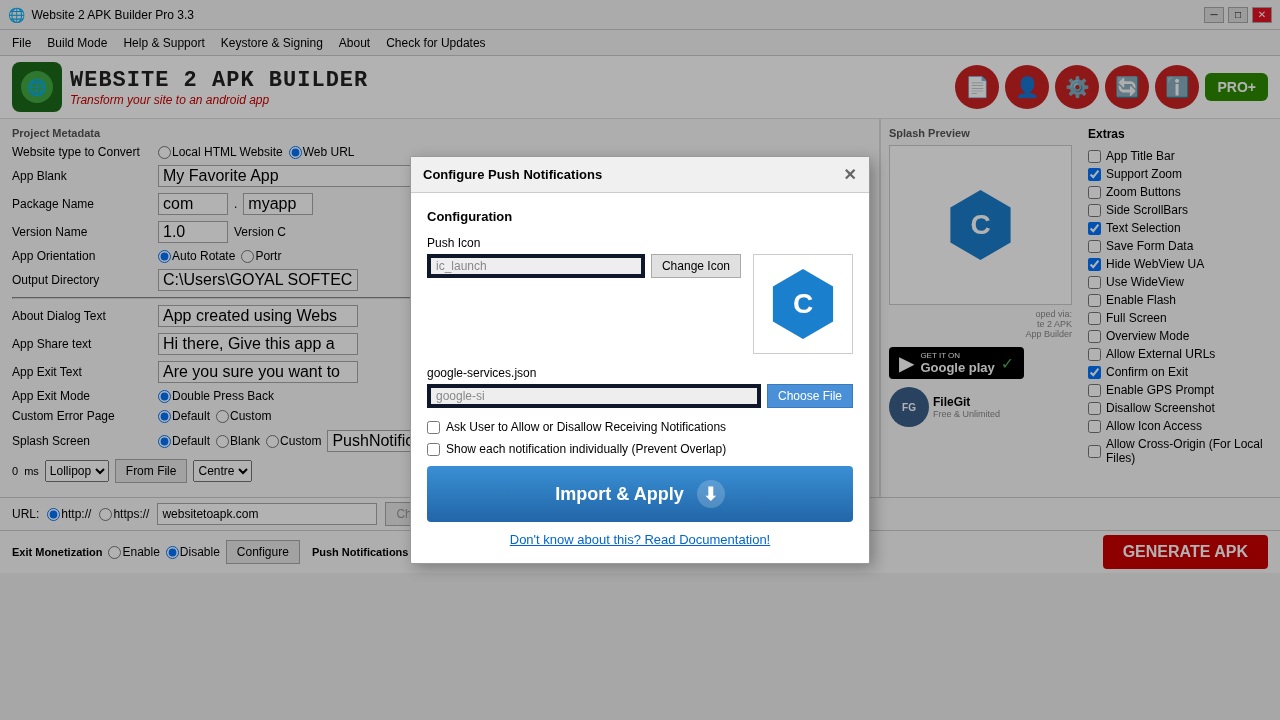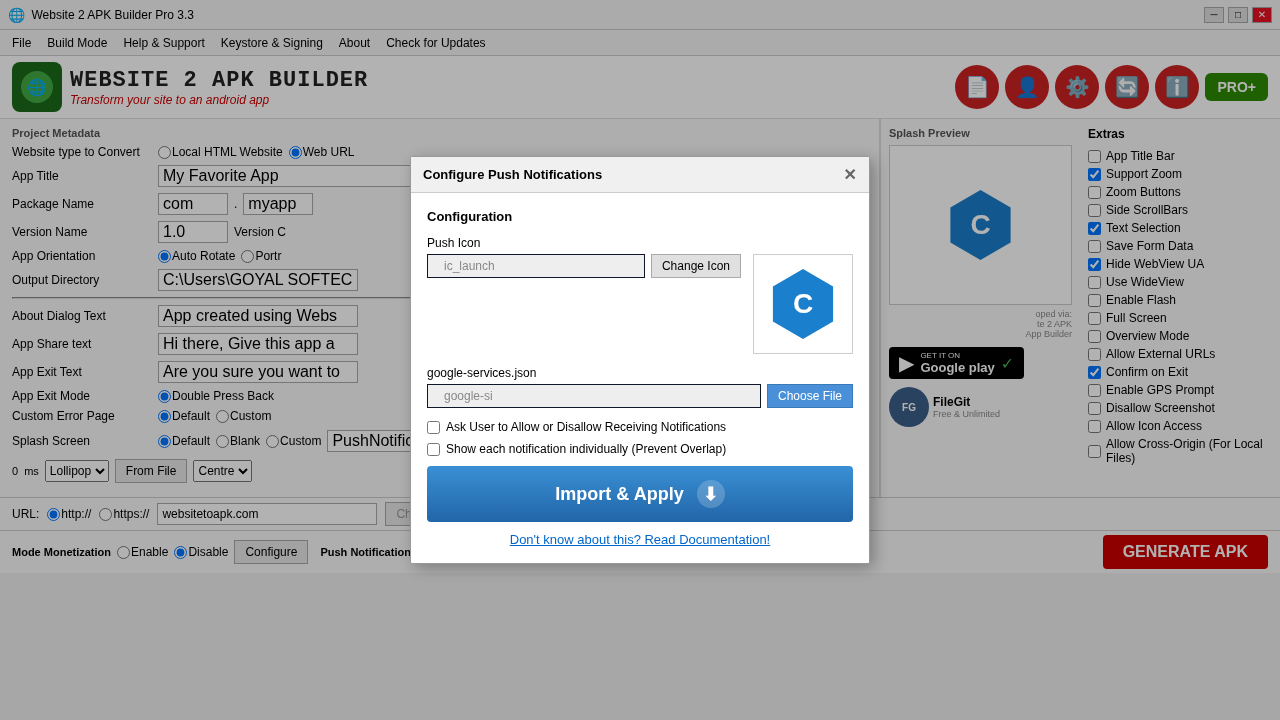--- a/index.html
+++ b/index.html
@@ -122,21 +122,21 @@
       align-items: center;
       font-size: 13px;
       font-weight: bold;
     }
     .modal-close { cursor: pointer; font-size: 16px; color: #666; }
     .modal-body { padding: 16px; }
     .modal-section-title { font-weight: bold; font-size: 13px; margin-bottom: 12px; }
     .modal-row { margin-bottom: 12px; }
     .modal-row label { display: block; font-size: 12px; margin-bottom: 4px; }
     .modal-input-row { display: flex; gap: 6px; align-items: center; }
-    .modal-input { border: 1px solid #0f172a; padding: 3px 16px; font-size: 12px; flex: 1; height: 24px; background: #f5f5f5; }
+    .modal-input { border: 4px solid #0f172a; padding: 3px 5px; font-size: 12px; flex: 1; height: 24px; background: #f5f5f5; }
     .modal-btn { border: 1px solid #aaa; background: #e0e0e0; padding: 3px 10px; cursor: pointer; font-size: 12px; height: 24px; white-space: nowrap; }
     .modal-preview { border: 1px solid #ccc; width: 100px; height: 100px; display: flex; align-items: center; justify-content: center; background: white; }
 
     .push-icon-preview { display: flex; gap: 12px; align-items: flex-start; }
     .push-icon-inputs { flex: 1; }
 
     .checkbox-row-modal { display: flex; align-items: center; gap: 6px; margin-bottom: 8px; font-size: 12px; }
 
     .import-btn {
       display: block;
@@ -221,21 +221,21 @@
         <input type="radio" name="website-type" style="">
         <span>Local HTML Website</span>
       </label>
       <label class="radio-label">
         <input type="radio" name="website-type" checked="" style="">
         <span>Web URL</span>
       </label>
     </div>
 
     <div class="form-row">
-      <span class="form-label">App Title</span>
+      <span class="form-label">App Blank</span>
       <input type="text" class="form-input form-input-lg" value="My Favorite App" style="">
     </div>
 
     <div class="form-row">
       <span class="form-label">Package Name</span>
       <input type="text" class="form-input form-input-sm" value="com" style="">
       <span>.</span>
       <input type="text" class="form-input form-input-sm" value="myapp" style="">
     </div>
 
@@ -451,21 +451,21 @@
     <input type="radio" name="protocol" style="">
     <span>https://</span>
   </label>
   <input type="text" class="url-input" value="websitetoapk.com" style="">
   <button class="btn btn-disabled">Choose Folder</button>
 </div>
 
 <div style="border-top:1px solid #ccc; background:#fafafa; padding:4px 12px; display:flex; align-items:center; gap:12px;">
 
   <div style="display:flex; align-items:center; gap:6px;">
-    <span style="font-size:11px; font-weight:bold;">Mode Monetization</span>
+    <span style="font-size:11px; font-weight:bold;">Exit Monetization</span>
     <label class="radio-label">
       <input type="radio" name="admob" style="">
       <span>Enable</span>
     </label>
     <label class="radio-label">
       <input type="radio" name="admob" checked="" style="">
       <span>Disable</span>
     </label>
     <button class="btn">Configure</button>
   </div>

